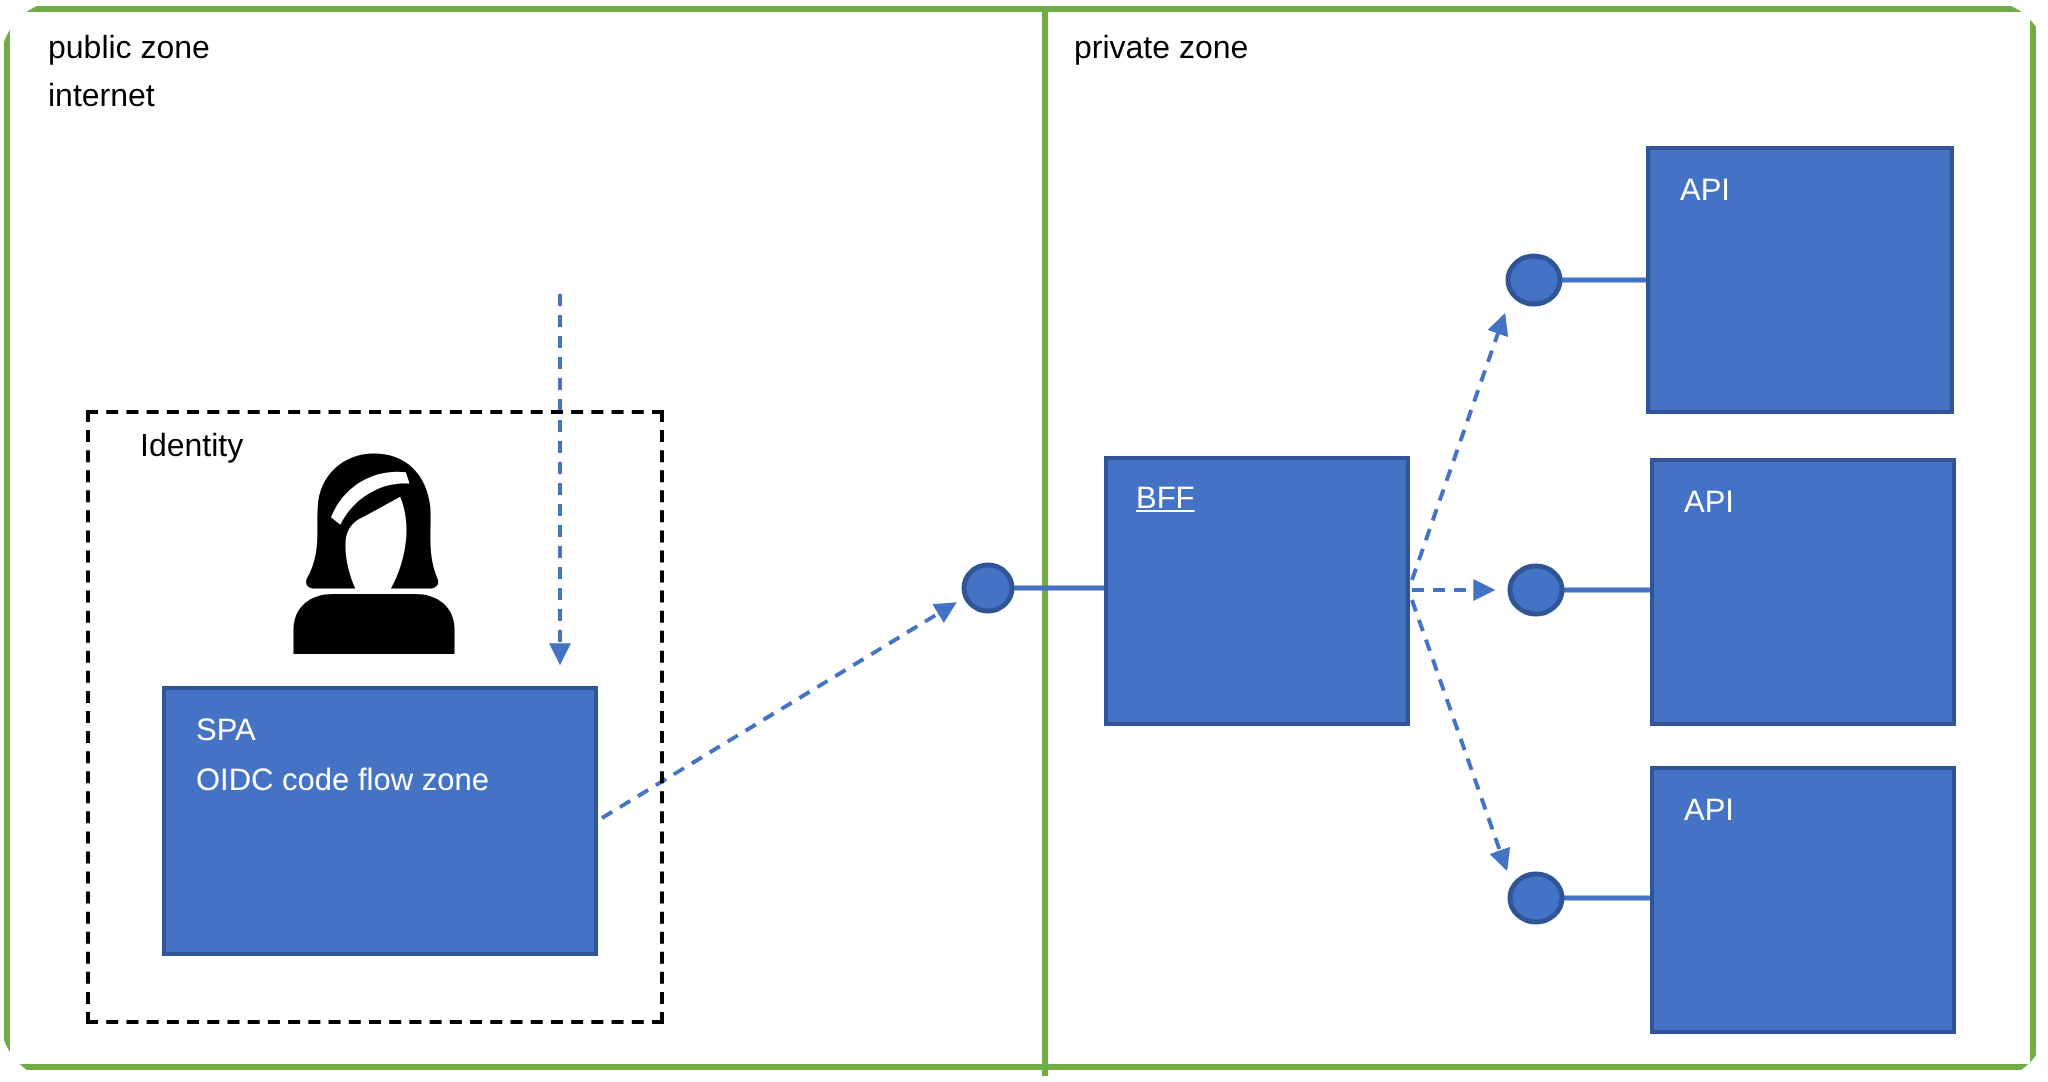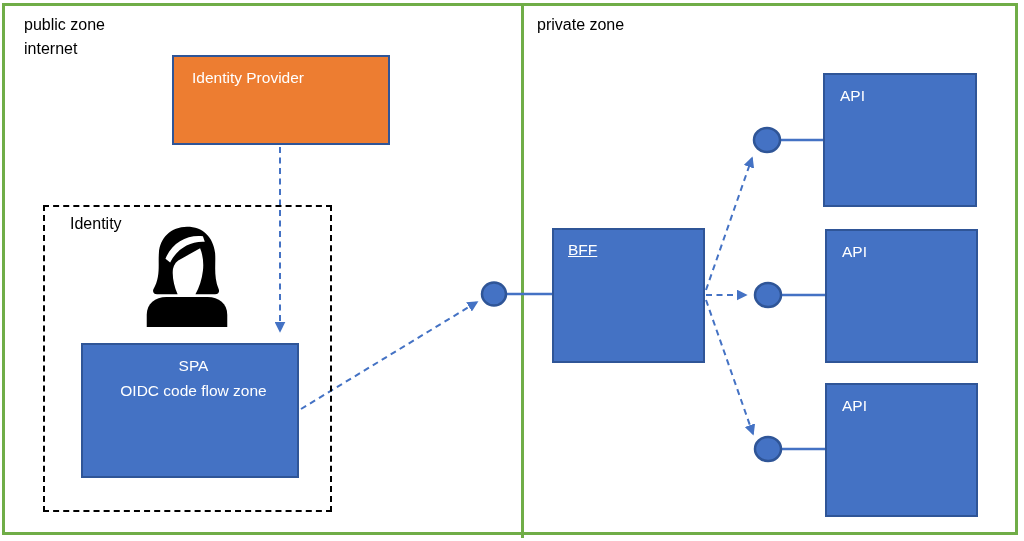--- a/index.html
+++ b/index.html
@@ -1,18 +1,18 @@
 <!DOCTYPE html>
 <html style="--zone-border: #70AD47; --node-fill: #4472C4; --node-border: #2F5597; --idp-fill: #ED7D31; --connector: #4472C4; --group-border: #000000; --node-text: #FFFFFF; --zone-text: #000000;"><head>
 <meta charset="utf-8">
 <style>
   html,body{margin:0;padding:0;background:#fff;}
   .canvas{
     position:relative;width:1024px;height:541px;background:#fff;
-    font-family:"Liberation Sans",sans-serif;overflow:hidden;
+    font-family:"Liberation Sans",sans-serif;overflow:hidden;border-radius:32px;
   }
   .frame{
     position:absolute;left:2px;top:3px;width:1016px;height:532px;
     border:3px solid var(--zone-border,#70AD47);box-sizing:border-box;
   }
   .divider{
     position:absolute;left:521px;top:3px;width:3px;height:535px;
     background:var(--zone-border,#70AD47);
   }
   .zone-label{
@@ -21,21 +21,21 @@
   }
   .zone-label.public{left:24px;top:13px;}
   .zone-label.private{left:537px;top:13px;}
   .node{
     position:absolute;box-sizing:border-box;
     background:var(--node-fill,#4472C4);
     border:2px solid var(--node-border,#2F5597);
     color:var(--node-text,#fff);font-size:15.5px;line-height:25px;
   }
   .node.idp{left:172px;top:55px;width:218px;height:90px;background:var(--idp-fill,#ED7D31);padding:8px 8px 0 18px;}
-  .node.spa{left:81px;top:343px;width:218px;height:135px;padding:8px 8px 0 15px;text-align:center;}
+  .node.spa{left:81px;top:343px;width:218px;height:135px;padding:8px 8px 0 15px;}
   .node.bff{left:552px;top:228px;width:153px;height:135px;padding:7px 8px 0 14px;text-decoration:underline;}
   .node.api-top{left:823px;top:73px;width:154px;height:134px;padding:8px 8px 0 15px;}
   .node.api-middle{left:825px;top:229px;width:153px;height:134px;padding:8px 8px 0 15px;}
   .node.api-bottom{left:825px;top:383px;width:153px;height:134px;padding:8px 8px 0 15px;}
   .group{
     position:absolute;left:43px;top:205px;width:289px;height:307px;
     border:2px dashed var(--group-border,#000);box-sizing:border-box;
   }
   .group-label{position:absolute;left:13px;top:8px;font-size:16px;color:var(--zone-text,#000);margin-left:12px;}
   .user-icon{position:absolute;left:139px;top:224px;width:96px;height:103px;}
@@ -74,23 +74,20 @@
     <line class="dashed" x1="706" y1="300" x2="753" y2="434" marker-end="url(#arrow)"></line>
     <line class="solid" x1="780" y1="140" x2="823" y2="140"></line>
     <line class="solid" x1="781" y1="295" x2="825" y2="295"></line>
     <line class="solid" x1="781" y1="449" x2="825" y2="449"></line>
     <ellipse class="port" cx="494" cy="294" rx="12" ry="11.5"></ellipse>
     <ellipse class="port" cx="767" cy="140" rx="13" ry="12"></ellipse>
     <ellipse class="port" cx="768" cy="295" rx="13" ry="12"></ellipse>
     <ellipse class="port" cx="768" cy="449" rx="13" ry="12"></ellipse>
   </svg>
 
-  <div class="node idp">
-    <span>Identity Provider</span>
-  </div>
 
   <div class="group">
     <span class="group-label">Identity</span>
   </div>
 
   <svg class="user-icon" viewBox="0 0 100 110">
     <path fill="#000" d="M50,3 C33,3 21,15 20,31 C19,44 22,56 14,70 C13,73 15,75 18,75 L40,75 C36,66 34,56 35,48 C36,43 39,39 44,37 L64,26 C67,33 68,42 67,50 C66,59 63,68 59,75 L80,75 C83,75 85,73 84,70 C78,56 81,43 80,31 C78,14 67,3 50,3 Z"></path>
     <path fill="#fff" d="M27,37 C34,20 50,11 67,13 L69,19 C53,18 39,27 32,41 Z"></path>
     <path fill="#000" d="M7,110 L7,97 C7,85 16,78 28,78 L72,78 C84,78 93,85 93,97 L93,110 Z"></path>
   </svg>

